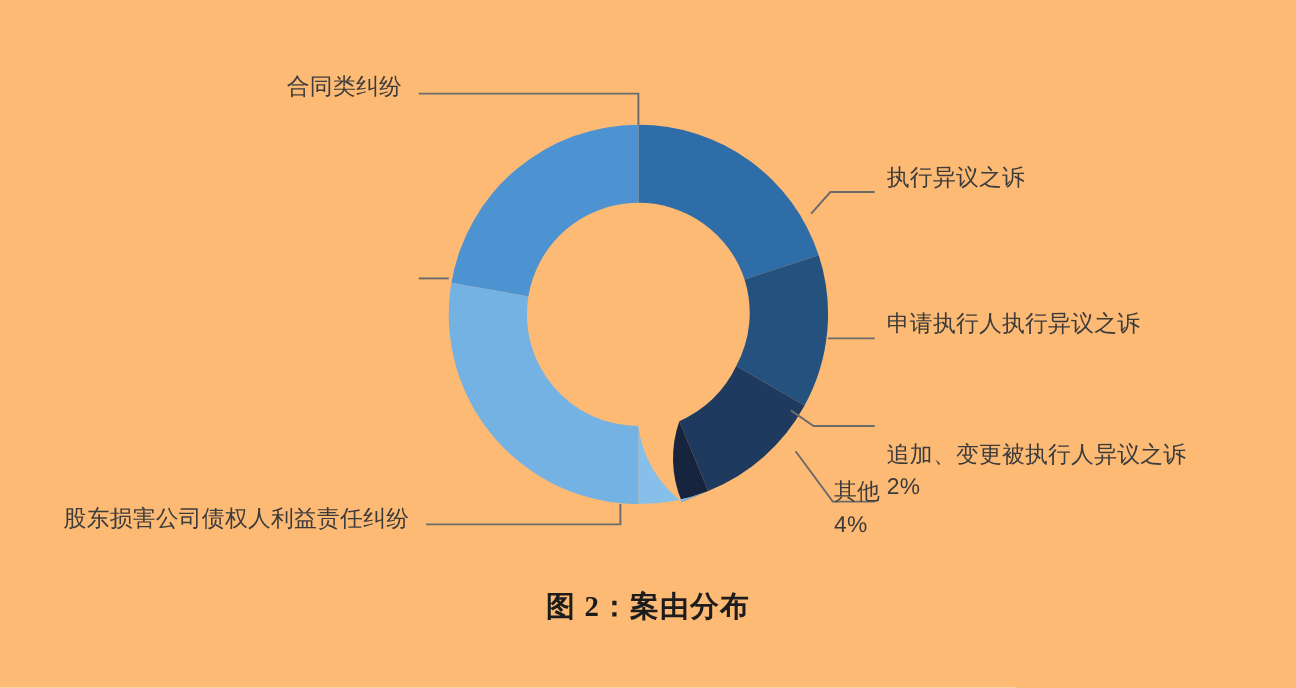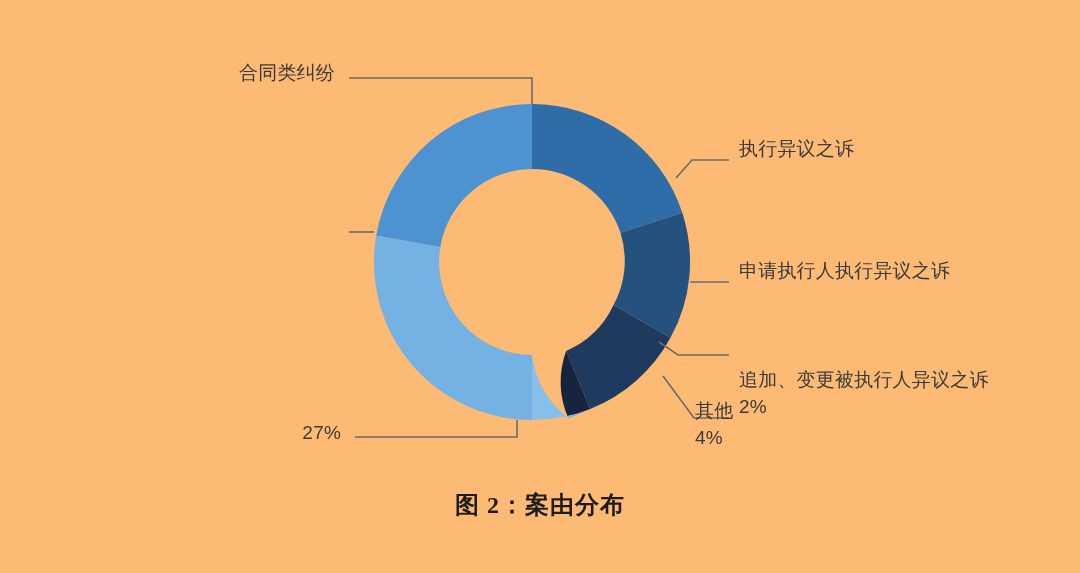--- a/index.html
+++ b/index.html
@@ -111,21 +111,21 @@
       <polyline points="517,420 517,437 355,437" stroke="#6b6b6b"></polyline>
     </g>
   </svg>
 
   <div class="callout left" style="right:745px; top:60px;">
     <span class="cat">合同类纠纷</span>
   </div>
 
 
   <div class="callout left" style="right:739px; top:420px;">
-    <span class="pct">27%</span>
+    <span class="cat">股东损害公司债权人利益责任纠纷</span>
   </div>
 
   <div class="callout right" style="left:739px; top:136px;">
     <span class="cat">执行异议之诉</span>
   </div>
 
   <div class="callout right" style="left:739px; top:258px;">
     <span class="cat">申请执行人执行异议之诉</span>
   </div>
 

